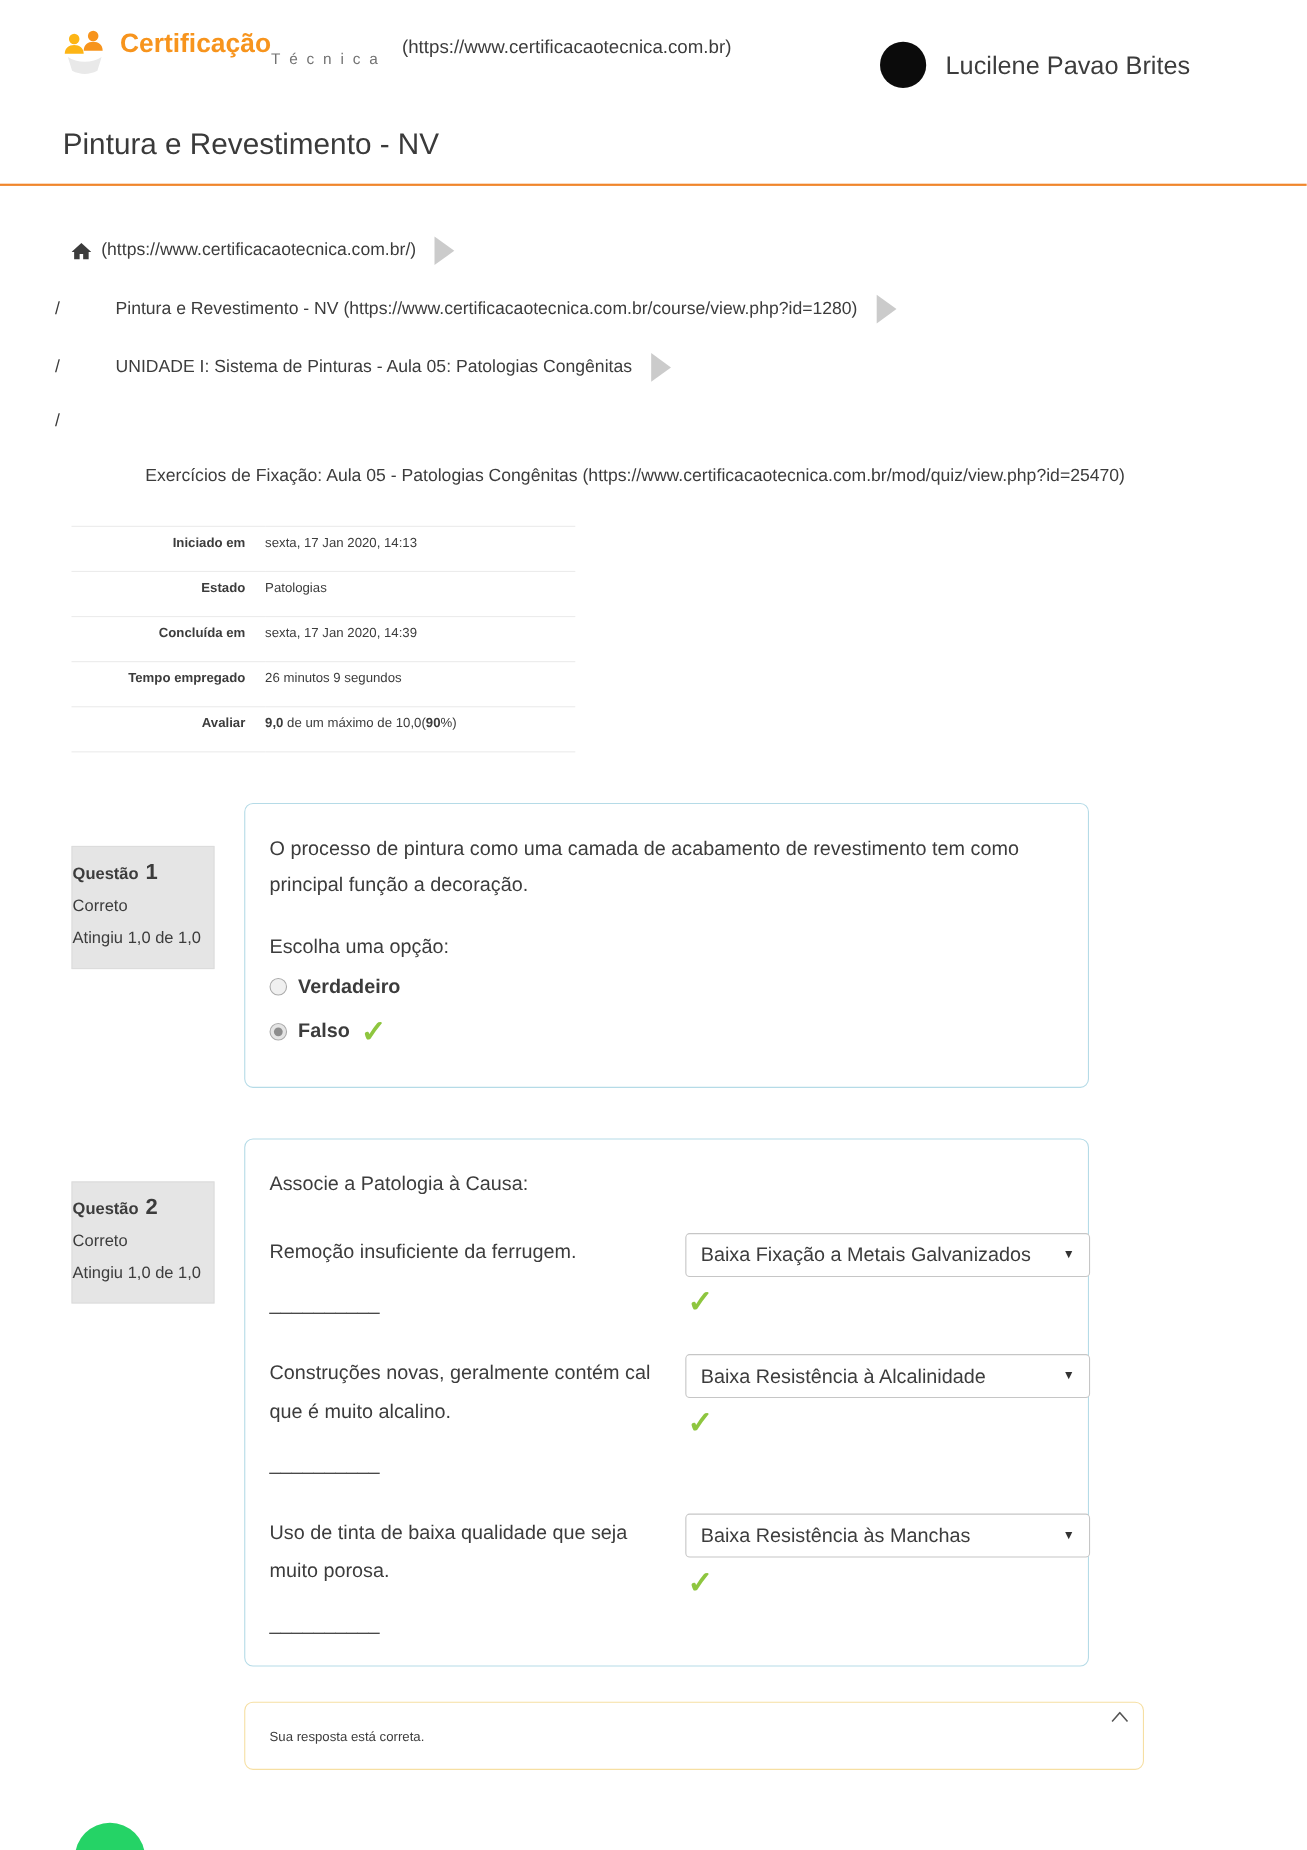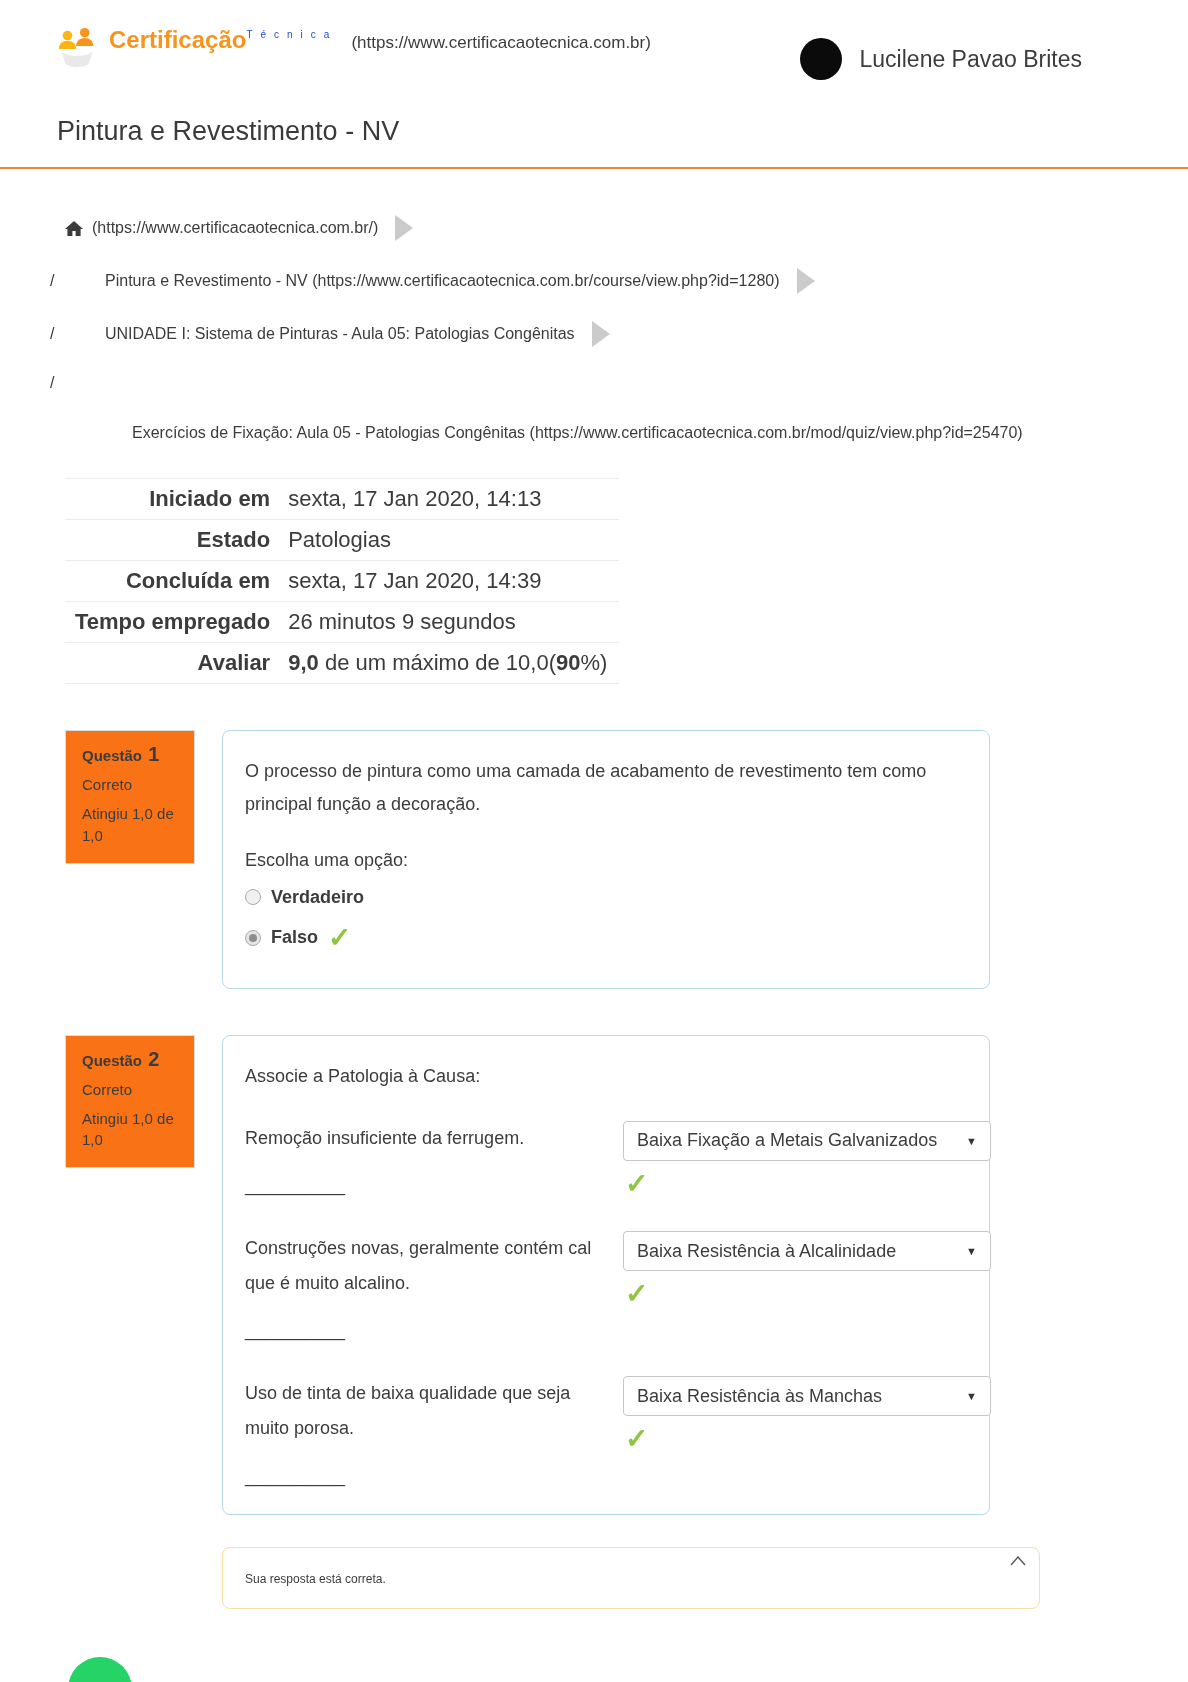--- a/index.html
+++ b/index.html
@@ -11,21 +11,21 @@
     color: #3c3c3c;
     font-family: "Liberation Sans", sans-serif;
     font-size: 17px;
   }
 
   
   .header { display: flex; align-items: flex-start; padding: 26px 0 0 55px; height: 102px; }
   .logo { display: flex; align-items: flex-start; gap: 8px; cursor: pointer; }
   .logo-text { display: flex; }
   .brand { color: #f7941d; font-size: 24px; font-weight: bold; }
-  .brand-sub { color: #1d4ed8; font-size: 10px; letter-spacing: 8px; margin-top: 3px; }
+  .brand-sub { color: #737373; font-size: 14px; letter-spacing: 8px; margin-top: 19px; }
   .site-url { margin: 7px 0 0 14px; font-size: 17px; }
   .user { margin-left: auto; margin-right: 106px; display: flex; align-items: center; gap: 18px; margin-top: 12px; }
   .avatar { width: 42px; height: 42px; border-radius: 50%; background: #0b0b0b; flex: 0 0 42px; }
   .user-name { font-size: 23px; white-space: nowrap; }
 
   
   .page-title { margin: 14px 0 0 57px; font-size: 27px; font-weight: 400; color: #3a3a3a; }
   .accent-rule { margin-top: 20px; border-bottom: 2px solid #f0862b; }
 
   
@@ -33,28 +33,28 @@
   .crumb-row { display: flex; align-items: center; margin-bottom: 27px; }
   .crumb-row.first { padding-left: 15px; }
   .crumb-row.last { margin-bottom: 8px; }
   .crumb-sep { flex: 0 0 55px; }
   .home-icon { margin-right: 9px; display: inline-flex; align-items: center; }
   .crumb-link { cursor: pointer; }
   .crumb-arrow { width: 0; height: 0; border-top: 13px solid transparent; border-bottom: 13px solid transparent; border-left: 18px solid #cbcbcb; margin-left: 17px; }
   .crumb-current { margin: 26px 0 0 82px; max-width: 948px; line-height: 30px; overflow-wrap: anywhere; cursor: pointer; }
 
   
-  .summary { margin: 30px 0 0 65px; border-collapse: collapse; font-size: 22px; }
+  .summary { margin: 30px 0 0 65px; border-collapse: collapse; font-size: 12px; }
   .summary tr { border-top: 1px solid #ececec; border-bottom: 1px solid #ececec; }
   .summary th { width: 176px; text-align: right; padding: 7px 18px 7px 10px; font-weight: bold; white-space: nowrap; vertical-align: top; }
-  .summary td { padding: 7px 12px 7px 0; min-width: 282px; white-space: nowrap; }
+  .summary td { padding: 7px 12px 19px 0; min-width: 282px; white-space: nowrap; }
 
   
   .question { display: flex; align-items: flex-start; margin: 46px 0 0 65px; }
-  .q-info { flex: 0 0 130px; border: 1px solid #dcdcdc; padding: 12px 10px 16px 16px; font-size: 15px; background: #f97316; }
+  .q-info { flex: 0 0 130px; border: 1px solid #dcdcdc; padding: 12px 10px 16px 0; font-size: 15px; background: #e5e5e5; margin-top: 39px; }
   .q-heading { font-weight: bold; font-size: 15px; }
   .q-num { font-size: 20px; font-weight: bold; margin-left: 2px; }
   .q-status { margin-top: 10px; }
   .q-grade { margin-top: 10px; line-height: 1.45; }
   .q-content { margin-left: 27px; width: 768px; border: 1px solid #b5dbe7; border-radius: 8px; padding: 24px 26px 20px 22px; font-size: 18px; background: #fff; }
   .q-text { margin: 0; line-height: 1.85; }
   .q-prompt { margin: 28px 0 16px 0; }
   .option-row { display: flex; align-items: center; margin-bottom: 16px; cursor: pointer; }
   .option-label { font-weight: bold; margin-left: 10px; }
   .radio { width: 16px; height: 16px; border-radius: 50%; border: 1px solid #ababab; background: #f0f0f0; display: inline-flex; align-items: center; justify-content: center; flex: 0 0 16px; }

